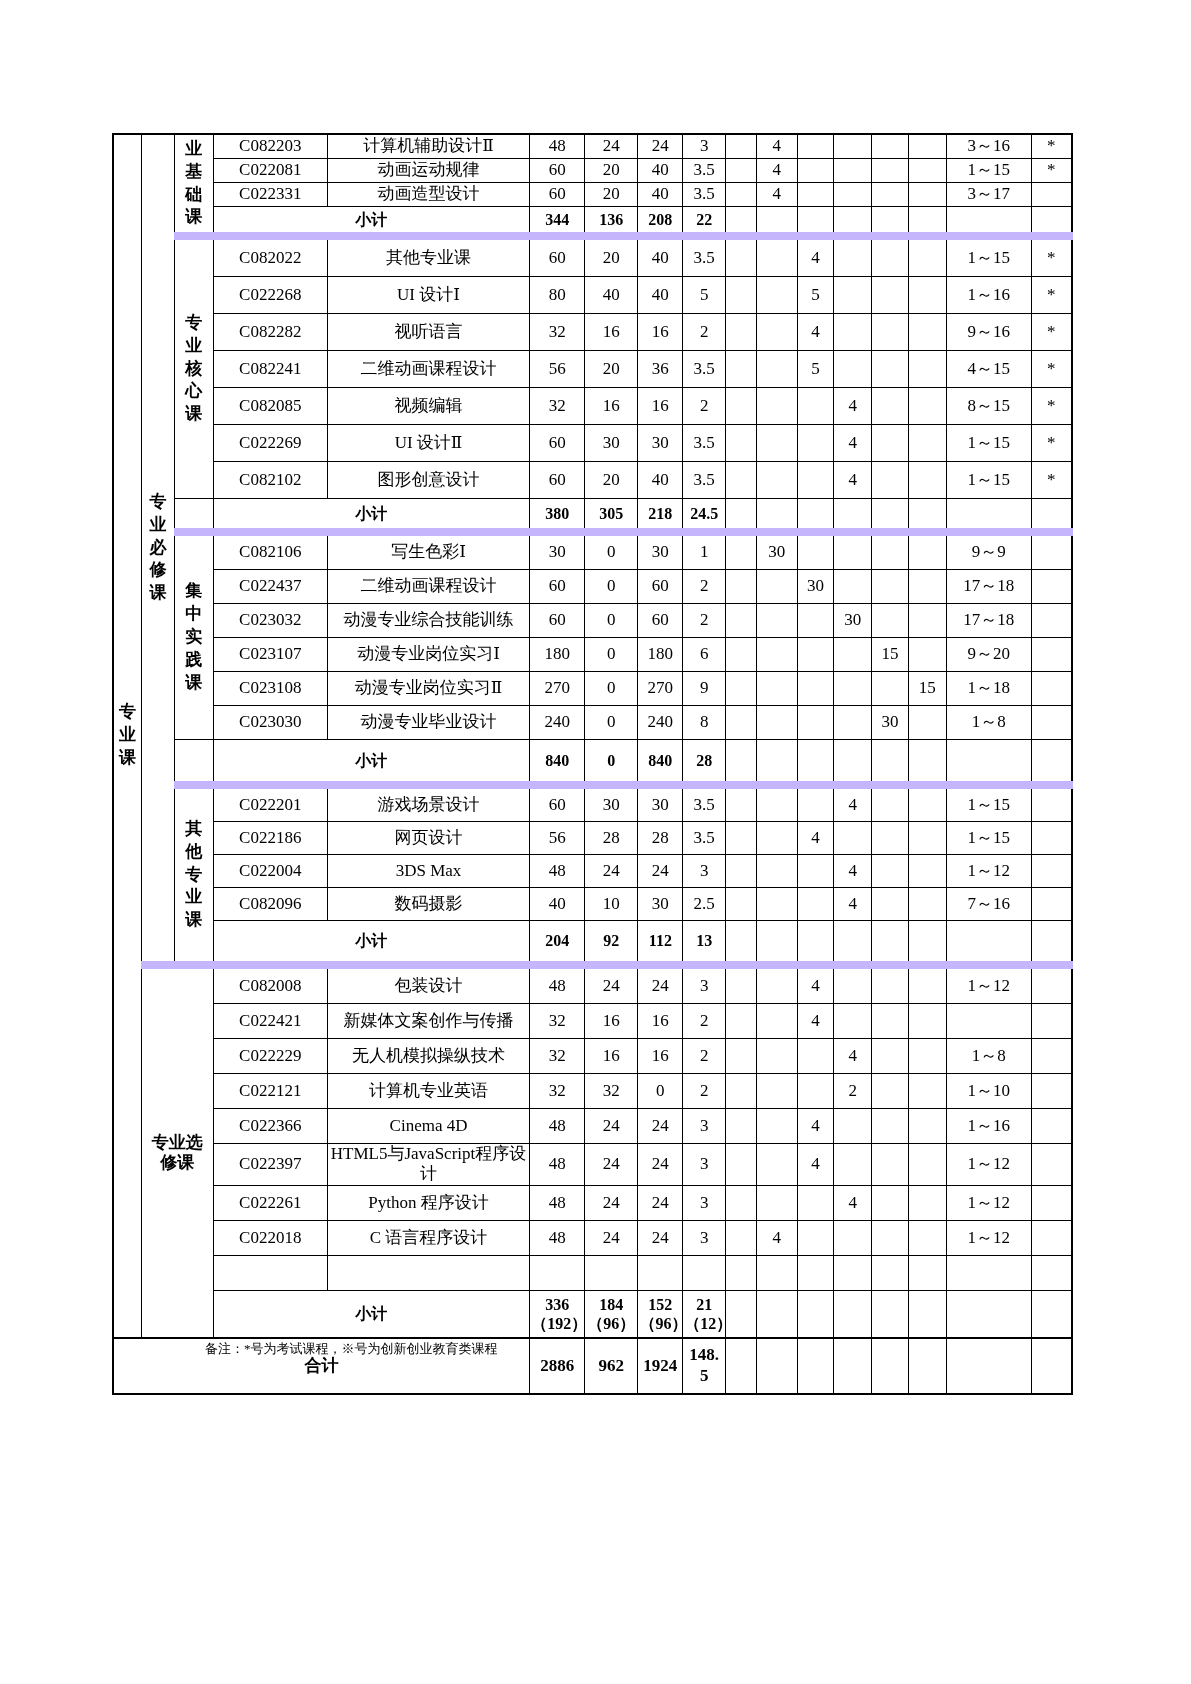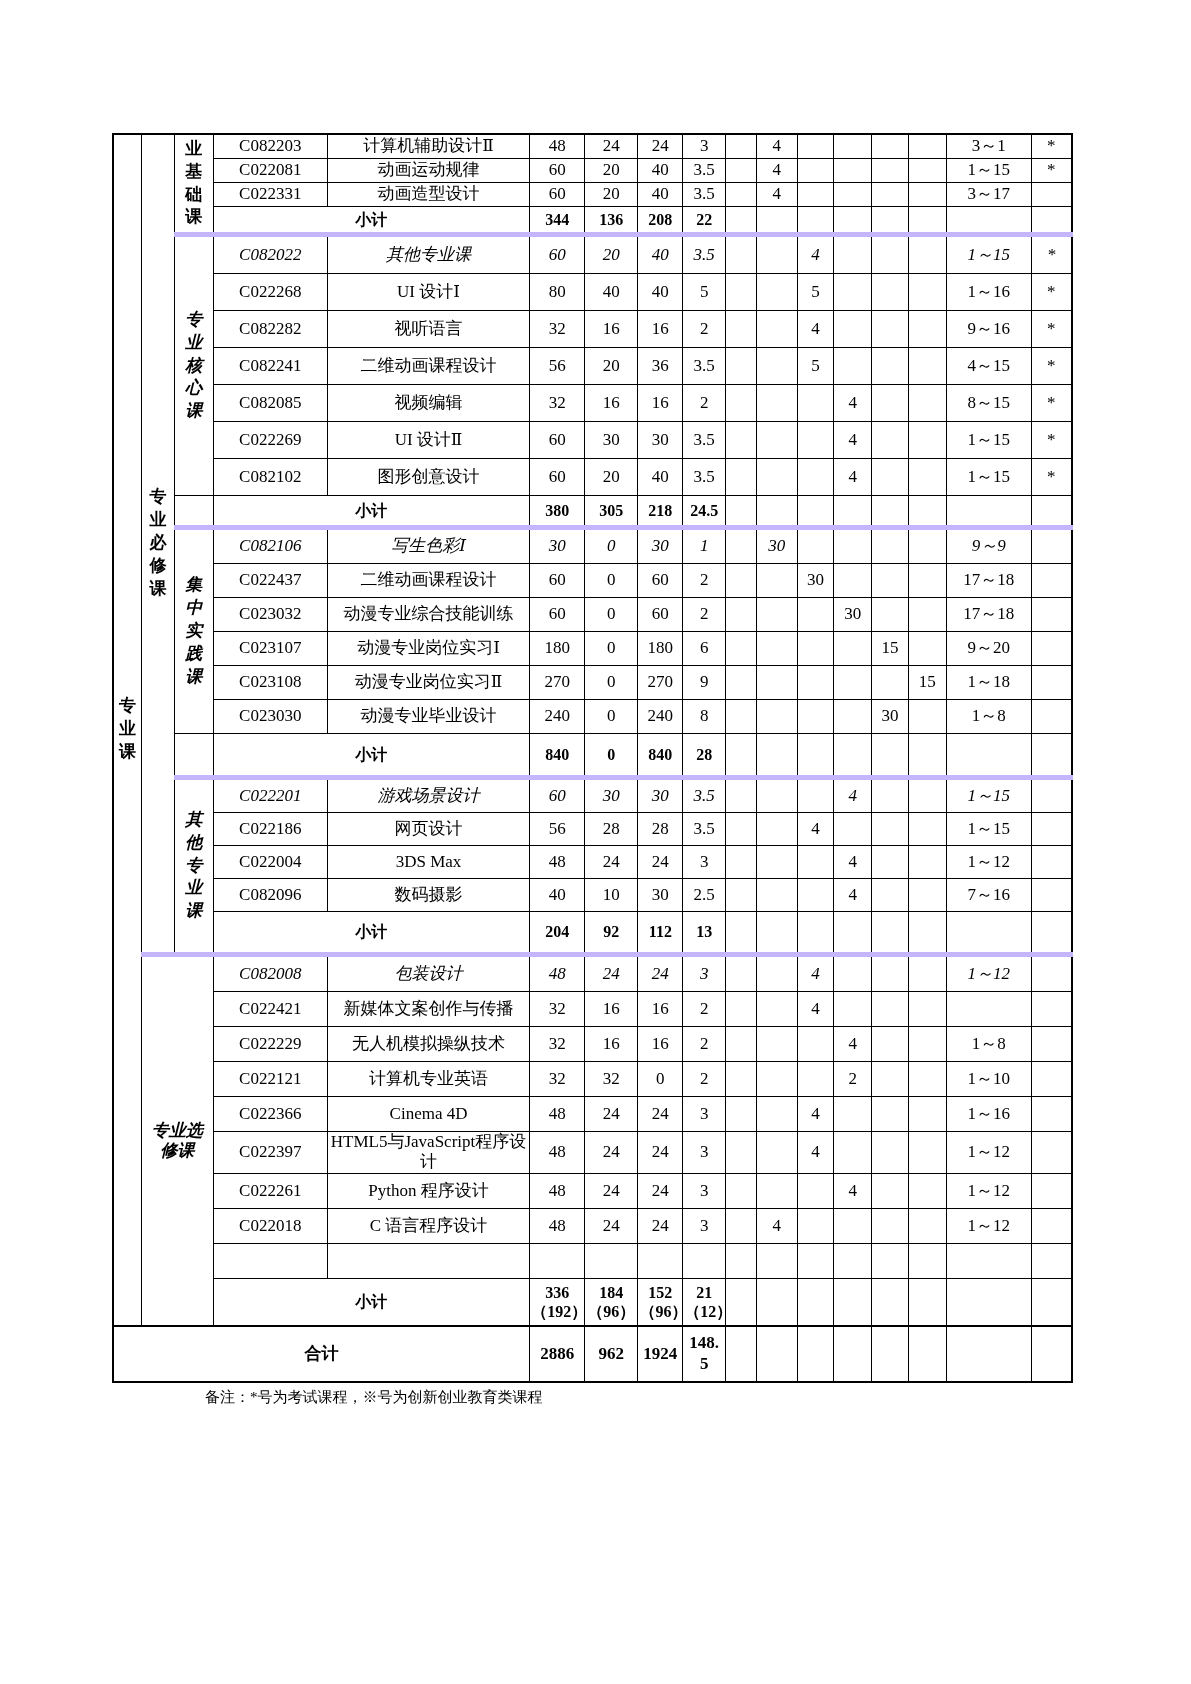--- a/index.html
+++ b/index.html
@@ -19,22 +19,22 @@
   tr.r-0-2 td{height:33px;}
   tr.r-0-3 td{height:32px;}
   tr.r-1-0 td{height:34px;}
   tr.sub-0-0 td{height:25px;}
   tr.sub-0-1 td{height:29px;}
   tr.sub-0-2 td{height:41px;}
   tr.sub-0-3 td{height:40px;}
   tr.sub-1-0 td{height:46px;}
   tr.sub td{font-weight:bold;font-size:16px;white-space:pre-line;}
   tr.grand td{height:54px;font-weight:bold;border-top:2px solid #000;white-space:pre-line;}
-  tr.sec-start td{border-top:5px solid #c4b5fd;font-style:italic;}
-  .footnote{position:absolute;left:205px;top:1388px;font-size:15px;text-align:center;}
+  tr.sec-start td{border-top:8px solid #c4b5fd;}
+  .footnote{position:absolute;left:205px;top:1340px;font-size:13px;text-align:center;}
 </style>
 </head>
 <body>
 
 <div class="sheet">
 
   <table class="cur">
     <colgroup>
       <col style="width:28px">
         <col style="width:32px">
@@ -64,21 +64,21 @@
           <td>48</td>
           <td>24</td>
           <td>24</td>
           <td>3</td>
           <td></td>
           <td>4</td>
           <td></td>
           <td></td>
           <td></td>
           <td></td>
-          <td>3～1</td>
+          <td>3～16</td>
           <td>*</td>
         </tr>
         <tr class="r-0-0">
           <td>C022081</td>
           <td>动画运动规律</td>
           <td>60</td>
           <td>20</td>
           <td>40</td>
           <td>3.5</td>
           <td></td>

